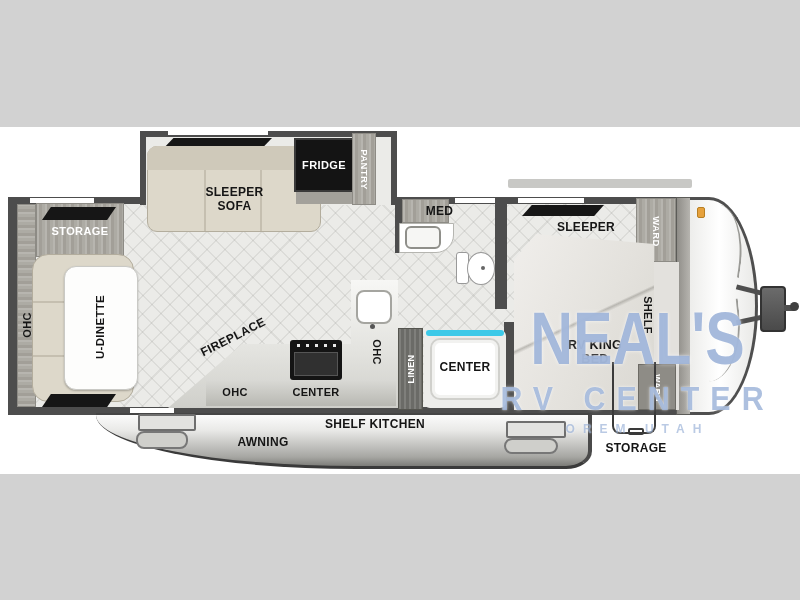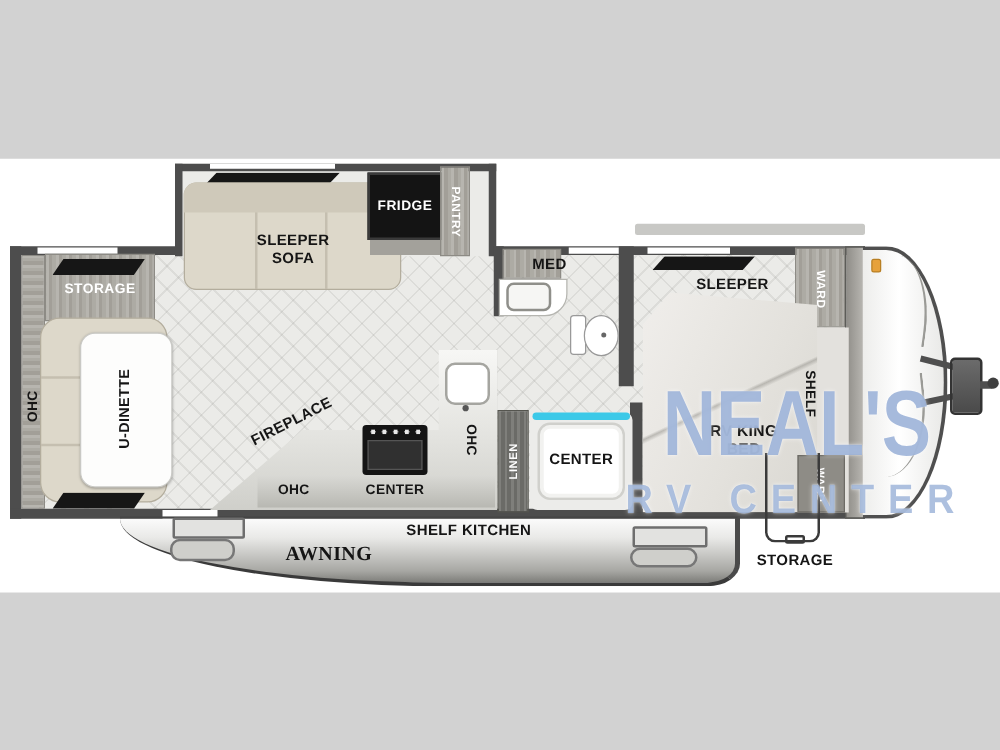--- a/index.html
+++ b/index.html
@@ -191,28 +191,29 @@
   <div class="abs" style="left:697px;top:207px;width:8px;height:11px;background:#e6a13c;border:1px solid #b87f23;border-radius:2px;box-sizing:border-box;"></div>
 
   <div class="abs" style="left:736px;top:288px;width:30px;height:5px;background:#4f4f4f;transform:rotate(14deg);"></div>
   <div class="abs" style="left:736px;top:317px;width:30px;height:5px;background:#4f4f4f;transform:rotate(-12deg);"></div>
   <div class="abs" style="left:760px;top:286px;width:26px;height:46px;background:linear-gradient(#6b6b6b,#4a4a4a);border:2px solid #333;border-radius:4px;box-sizing:border-box;"></div>
   <div class="abs" style="left:784px;top:305px;width:10px;height:6px;background:#4f4f4f;"></div>
   <div class="abs" style="left:790px;top:302px;width:9px;height:9px;background:#3f3f3f;border-radius:50%;"></div>
 
   <div class="abs band" style="left:96px;top:413px;width:496px;height:56px;z-index:4;"></div>
   <div class="abs lbl" style="left:320px;top:417px;width:110px;font-size:12px;z-index:6;">SHELF KITCHEN</div>
-  <div class="abs lbl" style="left:228px;top:435px;width:70px;font-size:16px;z-index:6;font-family:Liberation Serif, serif;">AWNING</div>
+  <div class="abs lbl" style="left:228px;top:435px;width:70px;font-size:12px;z-index:6;">AWNING</div>
 
   <div class="abs" style="left:138px;top:414px;width:58px;height:17px;background:#e2e2e0;border:2px solid #6e6e6e;border-radius:2px;box-sizing:border-box;z-index:5;"></div>
   <div class="abs" style="left:136px;top:431px;width:52px;height:18px;background:#cfcfcb;border:2px solid #777;border-radius:8px;box-sizing:border-box;z-index:5;"></div>
   <div class="abs" style="left:506px;top:421px;width:60px;height:17px;background:#e2e2e0;border:2px solid #6e6e6e;border-radius:2px;box-sizing:border-box;z-index:5;"></div>
   <div class="abs" style="left:504px;top:438px;width:54px;height:16px;background:#cfcfcb;border:2px solid #777;border-radius:8px;box-sizing:border-box;z-index:5;"></div>
 
   <div class="abs bracket" style="left:612px;top:362px;width:44px;height:72px;z-index:8;"></div>
   <div class="abs" style="left:628px;top:428px;width:16px;height:7px;border:2px solid #3a3a3a;border-radius:2px;box-sizing:border-box;z-index:8;"></div>
   <div class="abs lbl" style="left:598px;top:441px;width:76px;font-size:12px;z-index:8;">STORAGE</div>
 
   <div class="abs wm" style="left:480px;top:302px;width:315px;">
     <div class="wm-name">NEAL'S</div>
     <div class="wm-sub">RV CENTER</div>
+    <div class="wm-loc">OREM UTAH</div>
   </div>
 </div>
 
 </body></html>

